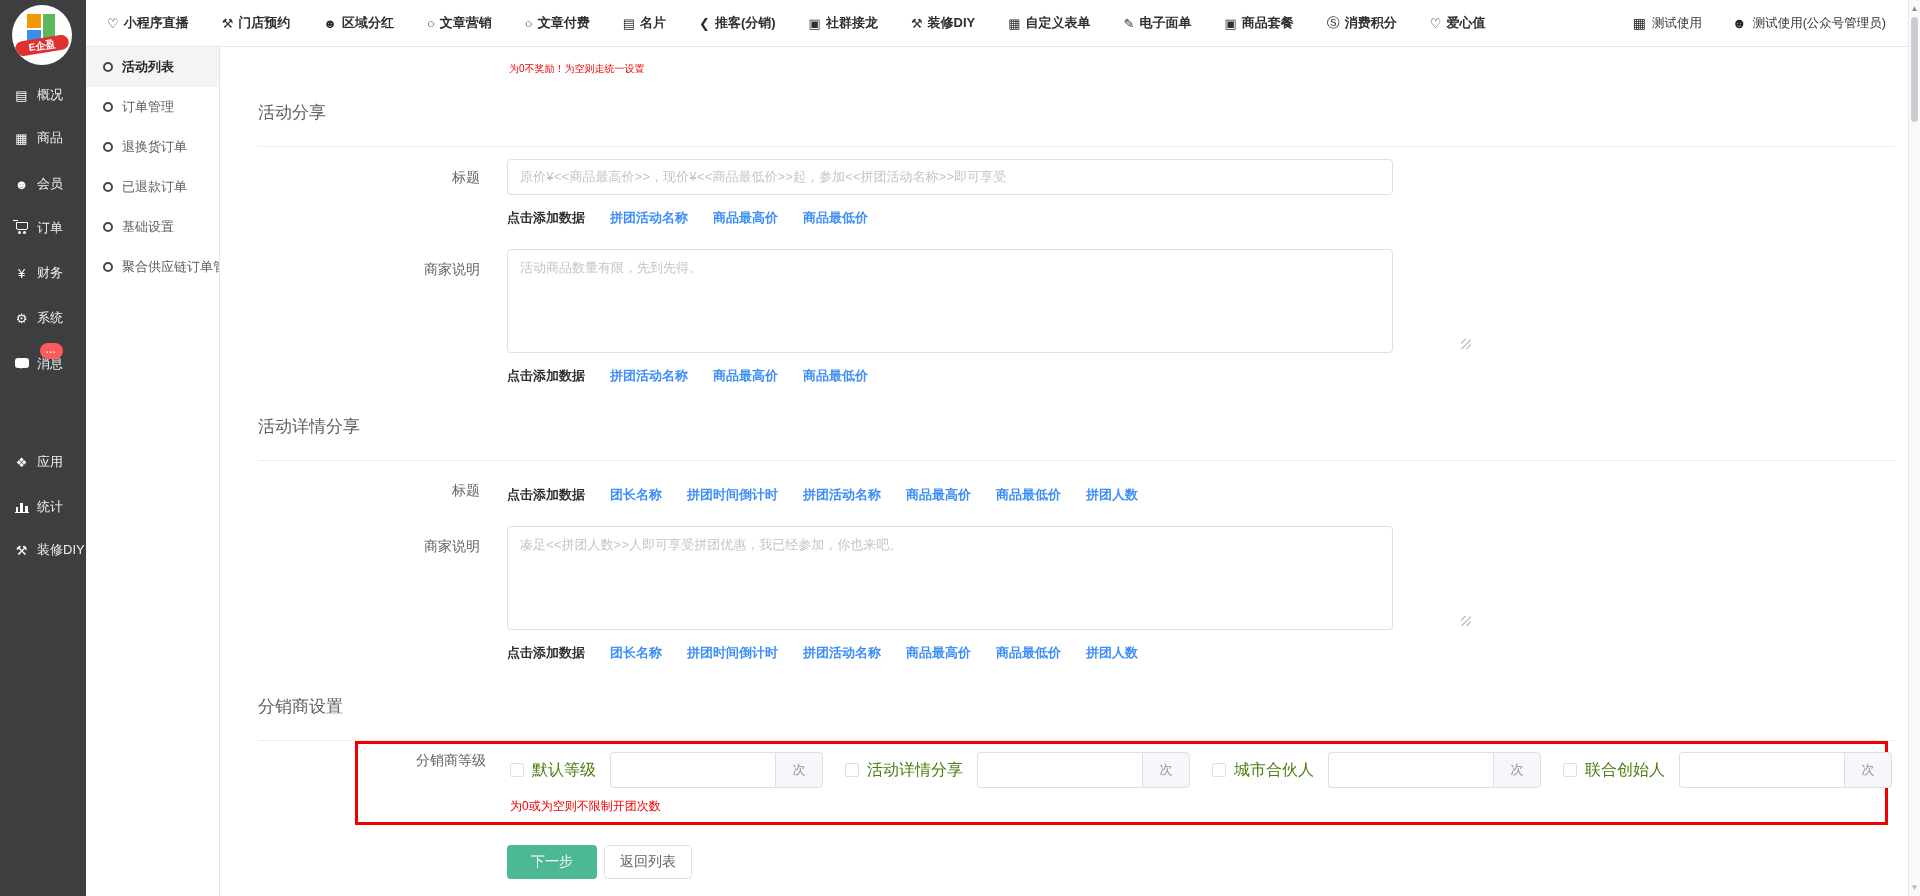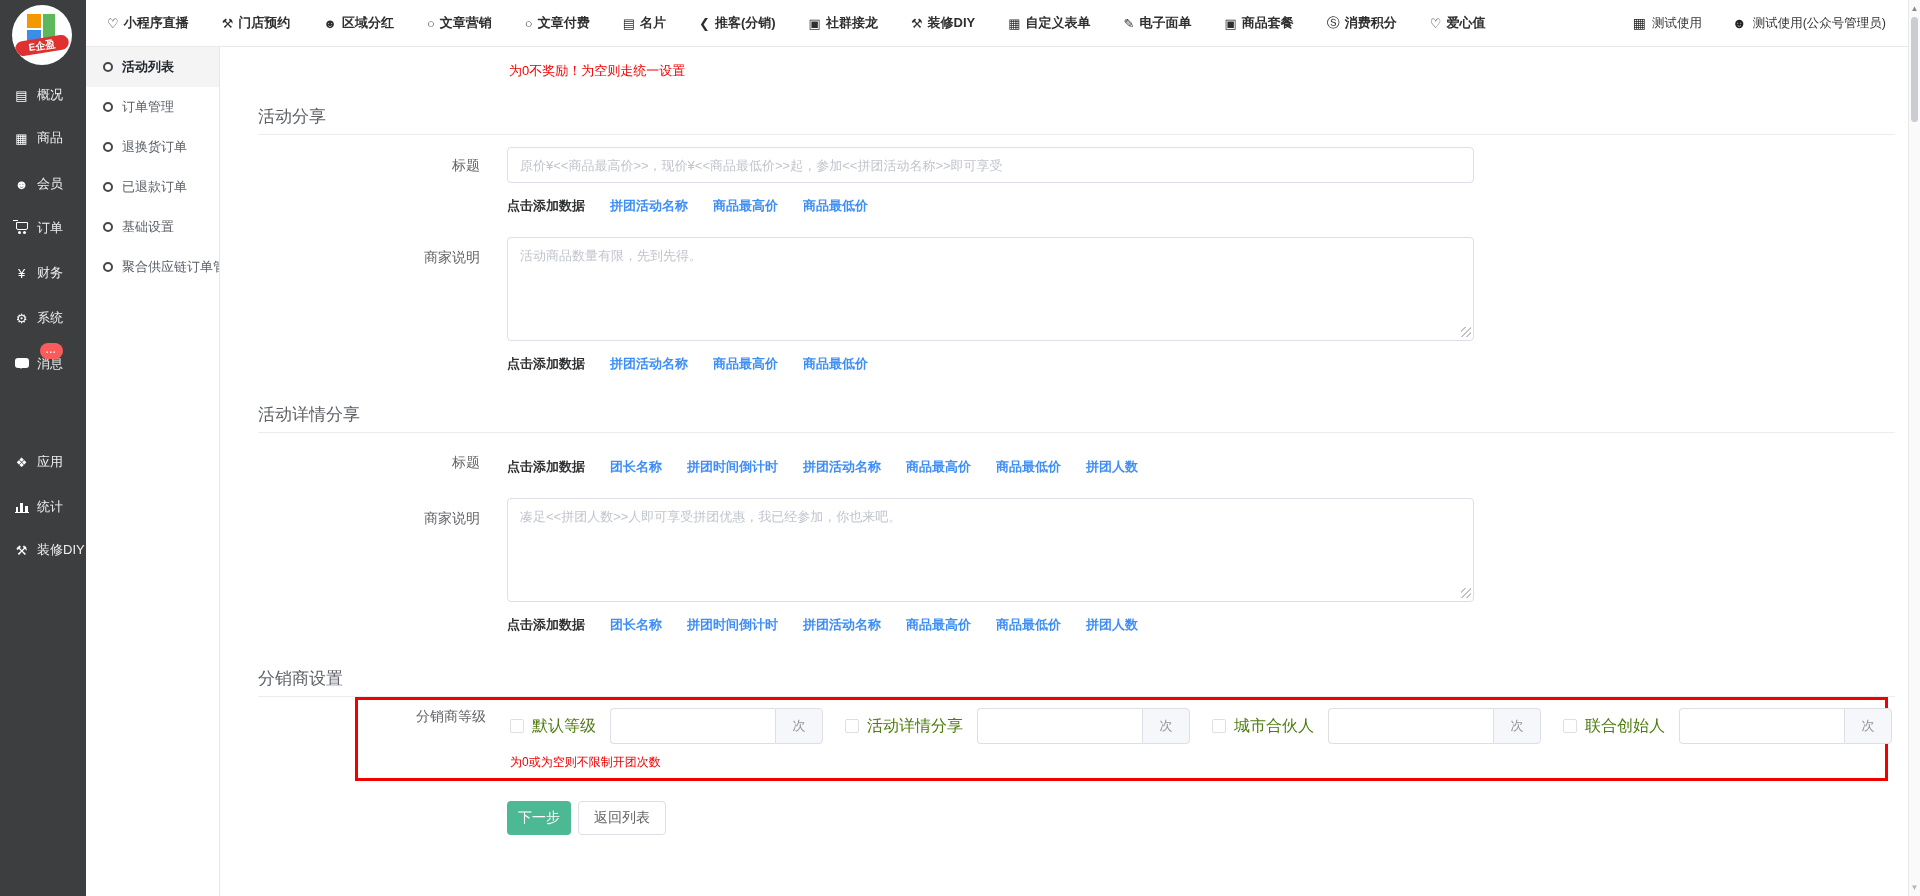--- a/index.html
+++ b/index.html
@@ -42,30 +42,30 @@
   
   .submenu { position:absolute; left:86px; top:47px; width:134px; bottom:0; background:#fff; border-right:1px solid #e6e6e6; z-index:3; }
   .sm-item { height:40px; display:flex; align-items:center; gap:9px; padding-left:17px; font-size:13px; color:#5a5e66;
     cursor:pointer; white-space:nowrap; overflow:hidden; }
   .sm-item.active { background:#f4f4f5; color:#24292f; font-weight:700; }
   .ring { width:10px; height:10px; border:2px solid #43474d; border-radius:50%; flex:none; background:#fff; }
 
   
   .content { position:absolute; left:220px; top:47px; right:12px; bottom:0; background:#fff;
     padding:0 13px 0 38px; overflow:hidden; }
-  .top-note { margin:15px 0 0 251px; font-size:13px; color:#f20000; }
-  .sec-title { margin-top:25px; font-size:17px; color:#5d6166; padding-bottom:6px; border-bottom:1px solid #ebeef0; font-weight:400; }
+  .top-note { margin:15px 0 0 251px; font-size:10px; color:#f20000; }
+  .sec-title { margin-top:25px; font-size:17px; color:#5d6166; padding-bottom:22px; border-bottom:1px solid #ebeef0; font-weight:400; }
   .sec-title.mt30 { margin-top:30px; } .sec-title.mt33 { margin-top:33px; }
   .frow { display:flex; margin-top:12px; }
   .frow.mt22 { margin-top:22px; } .frow.mt11 { margin-top:11px; } .frow.mt18 { margin-top:18px; }
   .flabel { flex:0 0 249px; padding-right:27px; text-align:right; font-size:14px; color:#606266; line-height:36px; }
   .flabel.top { line-height:20px; padding-top:10px; }
   .fcontrol { flex:1; }
-  input.txt, textarea.txt { width:967px; border:1px solid #dcdfe6; border-radius:4px; font-size:13px; color:#606266;
-    background:#fff; outline:none; font-family:Liberation Sans, sans-serif; }
+  input.txt, textarea.txt { width:886px; border:1px solid #dcdfe6; border-radius:4px; font-size:13px; color:#606266;
+    background:#fff; outline:none; font-family:Liberation Mono, monospace; }
   input.txt { height:36px; padding:0 12px; }
   textarea.txt { height:104px; padding:9px 12px; resize:none; display:block; }
   input.txt::placeholder, textarea.txt::placeholder, input.gin::placeholder { color:#c0c4cc; }
   .ta-wrap { position:relative; width:967px; }
   .ta-handle { position:absolute; right:3px; bottom:4px; width:10px; height:10px; pointer-events:none;
     background:repeating-linear-gradient(135deg, transparent 0 2.5px, #c0c4cc 2.5px 4px); }
   .dlinks { margin-top:14px; display:flex; gap:25px; font-size:13px; font-weight:700; align-items:center; }
   .addl { color:#303133; }
   .dl { color:#3e8ef7; cursor:pointer; text-decoration:none; }
 
@@ -78,21 +78,21 @@
     background:#fff; margin:0 8px 0 0; cursor:pointer; flex:none; }
   .grp-label { font-size:16px; color:#4d7c0f; margin-right:14px; white-space:nowrap; }
   .igroup { display:flex; }
   .gin { width:165px; height:36px; border:1px solid #dcdfe6; border-right:none; border-radius:4px 0 0 4px;
     padding:0 10px; font-size:13px; color:#606266; outline:none; font-family:inherit; }
   .suffix { width:48px; height:36px; border:1px solid #dcdfe6; border-radius:0 4px 4px 0; background:#f5f7fa;
     color:#909399; display:flex; align-items:center; justify-content:center; font-size:13px; }
   .dis-note { margin:10px 0 0 152px; font-size:12px; color:#f20000; }
 
   .btn-row { display:flex; gap:7px; margin:20px 0 0 249px; }
-  .btn-next { width:64px; height:34px; background:#4db894; color:#fff; border:none; border-radius:4px; font-size:14px;
+  .btn-next { width:90px; height:34px; background:#4db894; color:#fff; border:none; border-radius:4px; font-size:14px;
     cursor:pointer; font-family:inherit; }
   .btn-back { width:88px; height:34px; background:#fff; color:#606266; border:1px solid #dcdfe6; border-radius:4px;
     font-size:14px; cursor:pointer; font-family:inherit; }
 
   
   .sbar { position:absolute; right:0; top:0; width:12px; height:100%; background:#fafafa; border-left:1px solid #e8e8e8; z-index:10; }
   .sb-up, .sb-down { position:absolute; left:0; width:100%; text-align:center; font-size:8px; color:#8a8a8a; cursor:pointer; }
   .sb-up { top:4px; } .sb-down { bottom:4px; color:#b5b5b5; }
   .sb-thumb { position:absolute; top:17px; left:2px; width:7px; height:105px; background:#c9cdd1; border-radius:4px; cursor:pointer; }
 </style>

